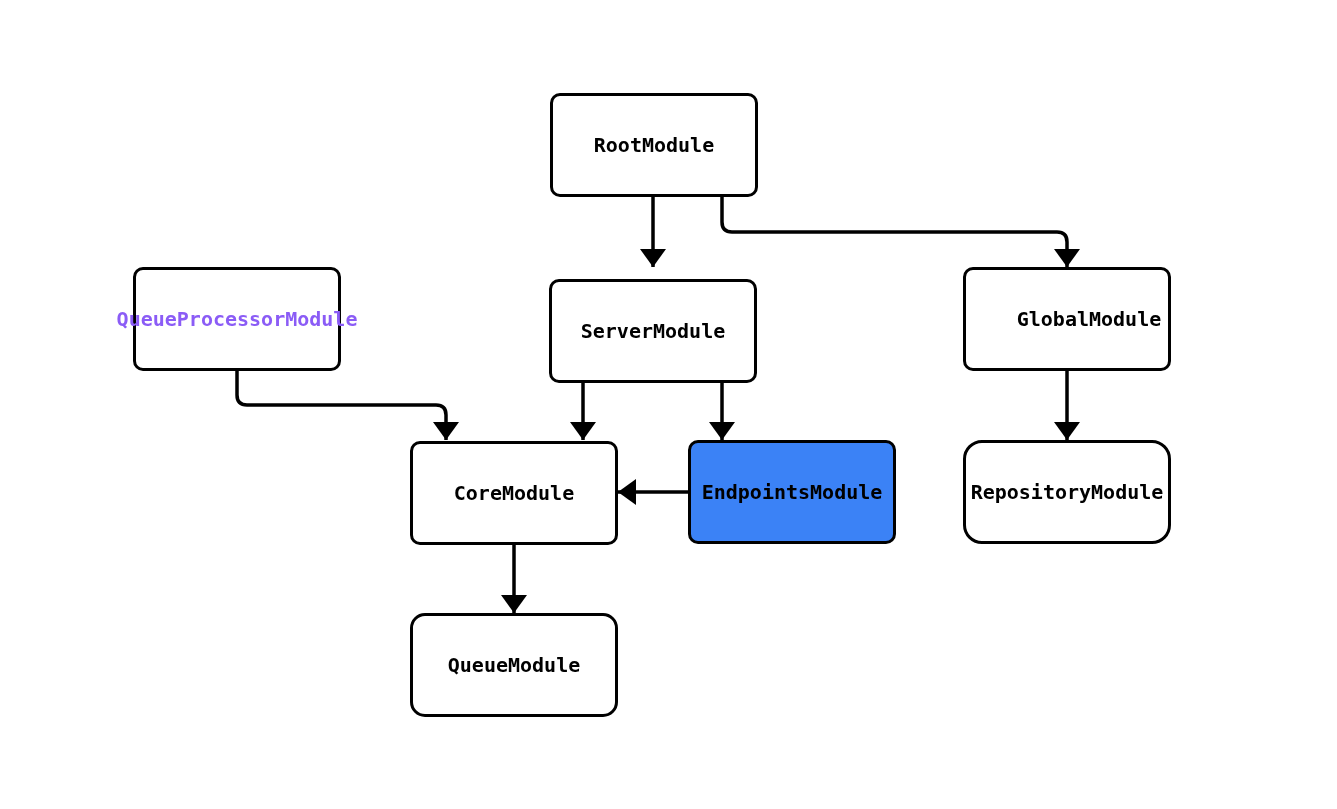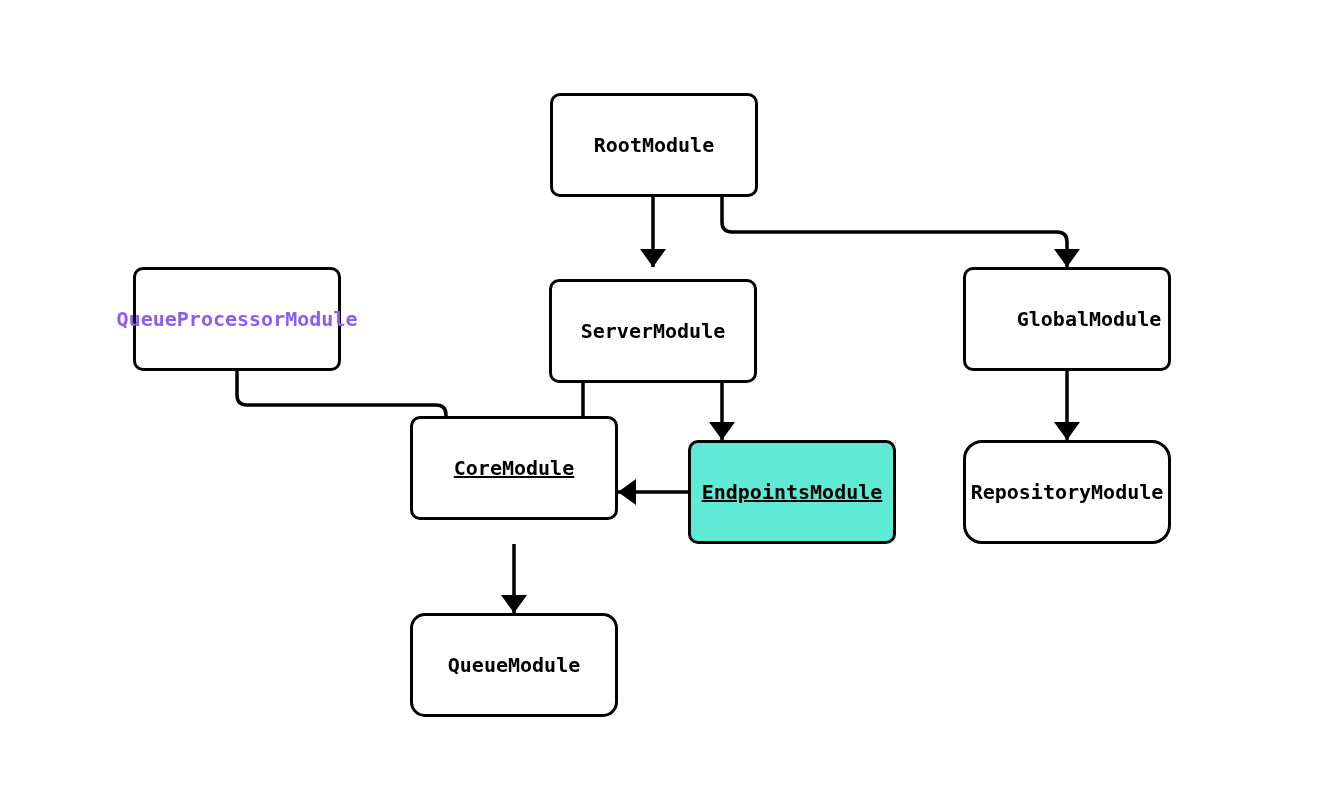--- a/index.html
+++ b/index.html
@@ -43,21 +43,21 @@
     font-size: 20px;
     line-height: 21px;
     font-weight: bold;
     color: #000000;
     letter-spacing: 0;
   }
   .node-root          { left: 550px; top: 93px;  }
   .node-queueprocessor{ left: 133px; top: 267px; }
   .node-server        { left: 549px; top: 267px; margin-top: 12px; }
   .node-global        { left: 963px; top: 267px; }
-  .node-core          { left: 410px; top: 416px; text-decoration: underline; }
+  .node-core          { left: 410px; top: 441px; }
   .node-endpoints     { left: 688px; top: 440px; }
   .node-repository    { left: 963px; top: 440px; border-radius: 19px; }
   .node-queue         { left: 410px; top: 613px; }
 </style>
 </head>
 <body>
 
 <div class="canvas" style="background: rgb(255, 255, 255);">
 
   <svg class="edges" viewBox="0 0 1337 809" xmlns="http://www.w3.org/2000/svg">
@@ -94,21 +94,21 @@
   <div class="node node-queueprocessor" style="border-color: rgb(0, 0, 0); background: rgb(255, 255, 255); color: #8b5cf6;">
     <span>QueueProcessor</span>
     <span>Module</span>
   </div>
 
   <div class="node node-core" style="border-color: rgb(0, 0, 0); background: rgb(255, 255, 255); color: rgb(0, 0, 0);">
     <span>Core</span>
     <span>Module</span>
   </div>
 
-  <div class="node node-endpoints" style="border-color: rgb(0, 0, 0); background: #5eead4; color: rgb(0, 0, 0); text-decoration: underline;">
+  <div class="node node-endpoints" style="border-color: rgb(0, 0, 0); background: #3b82f6; color: rgb(0, 0, 0);">
     <span>Endpoints</span>
     <span>Module</span>
   </div>
 
   <div class="node node-repository" style="border-color: rgb(0, 0, 0); background: rgb(255, 255, 255); color: rgb(0, 0, 0);">
     <span>Repository</span>
     <span>Module</span>
   </div>
 
   <div class="node node-queue" style="border-color: rgb(0, 0, 0); background: rgb(255, 255, 255); color: rgb(0, 0, 0); border-radius: 15px;">

